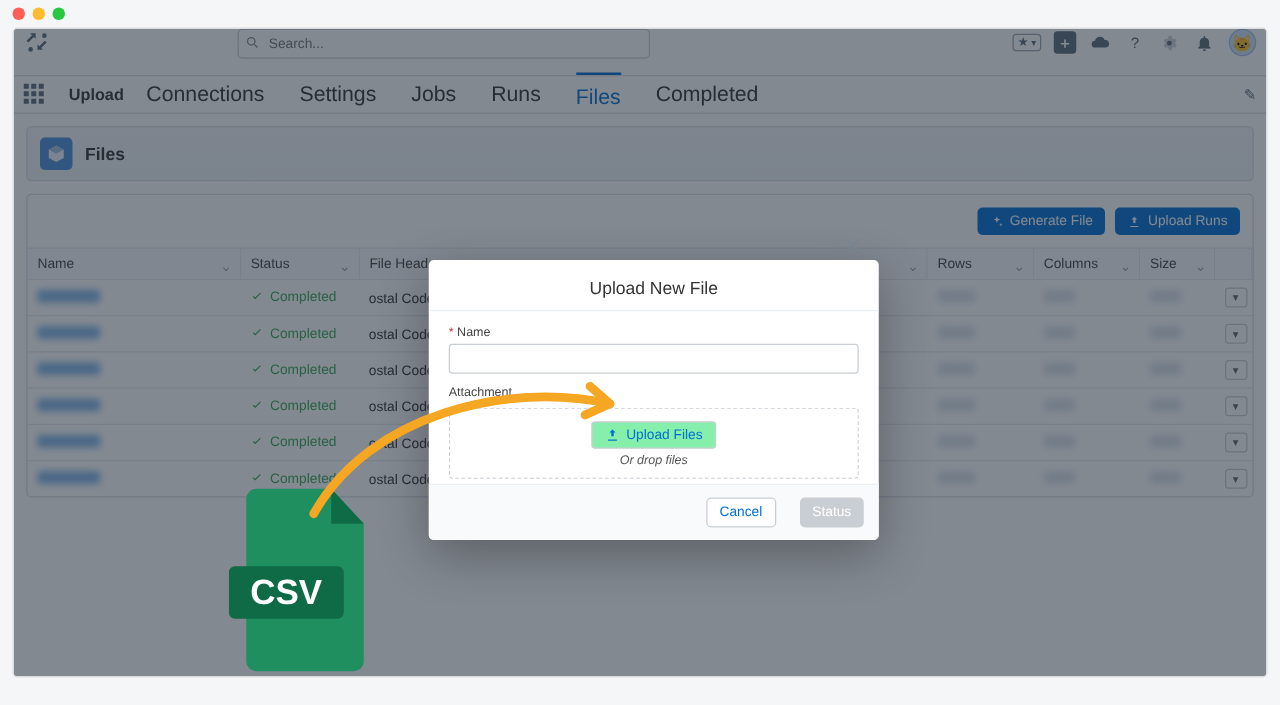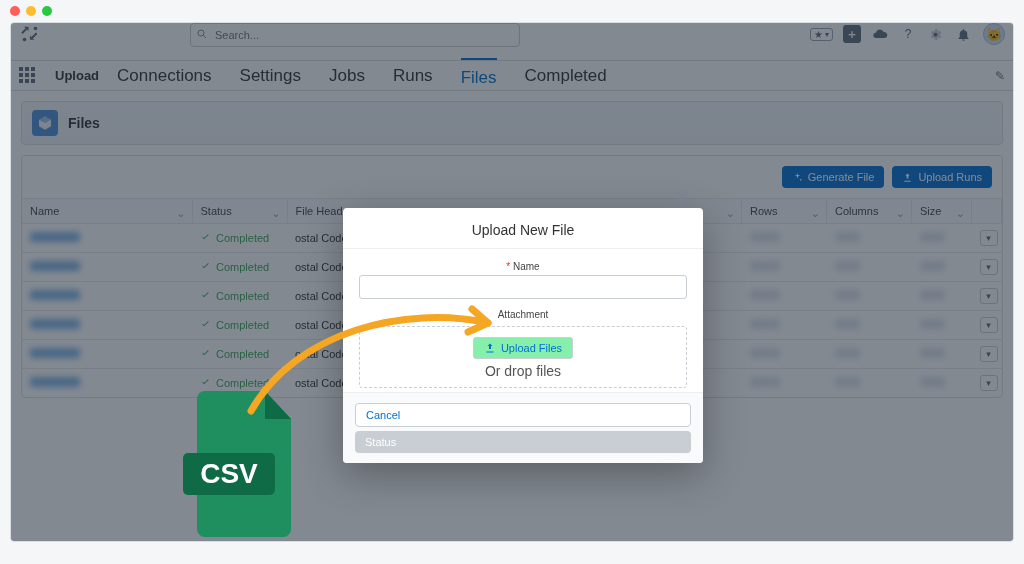--- a/index.html
+++ b/index.html
@@ -42,27 +42,27 @@
   .blur { filter:blur(3px); background:#d9e2ea; height:10px; border-radius:2px; display:inline-block;}
   .blur.w40{width:40px;} .blur.w50{width:50px;} .blur.w30{width:30px;} .blur.w25{width:25px;}
   .blur.link { background:#7fb4e6; }
   .rowmenu { width:18px; height:16px; border:1px solid #c9ced4; border-radius:3px; display:flex; align-items:center; justify-content:center; color:#666; margin-left:auto; font-size:9px;}
   
   .overlay { position:absolute; inset:0; background:rgba(30,40,55,0.55); }
   .close-x { position:absolute; top:162px; right:322px; color:#7c8894; font-size:20px; cursor:pointer; font-weight:300;}
   .modal { position:absolute; top:185px; left:332px; width:360px; background:#fff; border-radius:4px; box-shadow:0 12px 40px rgba(0,0,0,0.3); overflow:hidden;}
   .modal h3 { text-align:center; font-size:14px; font-weight:400; padding:14px 0 10px; border-bottom:1px solid #eceff2;}
   .modal-body { padding:12px 16px 4px; }
-  .lbl { font-size:10px; color:#444; display:block; margin-bottom:3px;text-align:center;}
+  .lbl { font-size:10px; color:#444; display:block; margin-bottom:3px;}
   .req { color:#c23934; }
   .modal-body input[type=text]{ width:100%; height:24px; border:1px solid #c9ced4; border-radius:3px; padding:0 6px;}
   .attach-zone { margin-top:6px; border:1px dashed #c9ced4; border-radius:3px; padding:10px 0 8px; text-align:center;}
   .upload-btn { display:inline-flex; align-items:center; gap:5px; border:1px solid #c9ced4; border-radius:3px; padding:4px 10px; font-size:11px; color:#0070d2; background:#86efac; cursor:pointer;}
-  .drop-txt { font-size:14px; color:#555; margin-top:4px;}
-  .modal-foot { border-top:1px solid #eceff2; background:#f9fafb; padding:10px 12px; display:flex; justify-content:flex-end; gap:4px;flex-direction:column;}
+  .drop-txt { font-size:10px; color:#555; margin-top:4px;font-style:italic;}
+  .modal-foot { border-top:1px solid #eceff2; background:#f9fafb; padding:10px 12px; display:flex; justify-content:flex-end; gap:19px;}
   .btn-outline { background:#fff; border:1px solid #c9ced4; color:#0070d2; }
   .btn-disabled { background:#c9ced4; color:#fff; }
   
   .csv-icon { position:absolute; left:172px; top:360px; width:120px; height:160px; }
   .arrow { position:absolute; left:225px; top:278px; width:275px; height:120px; pointer-events:none;}
 </style>
 </head>
 <body>
 
 <div class="browser-frame">

